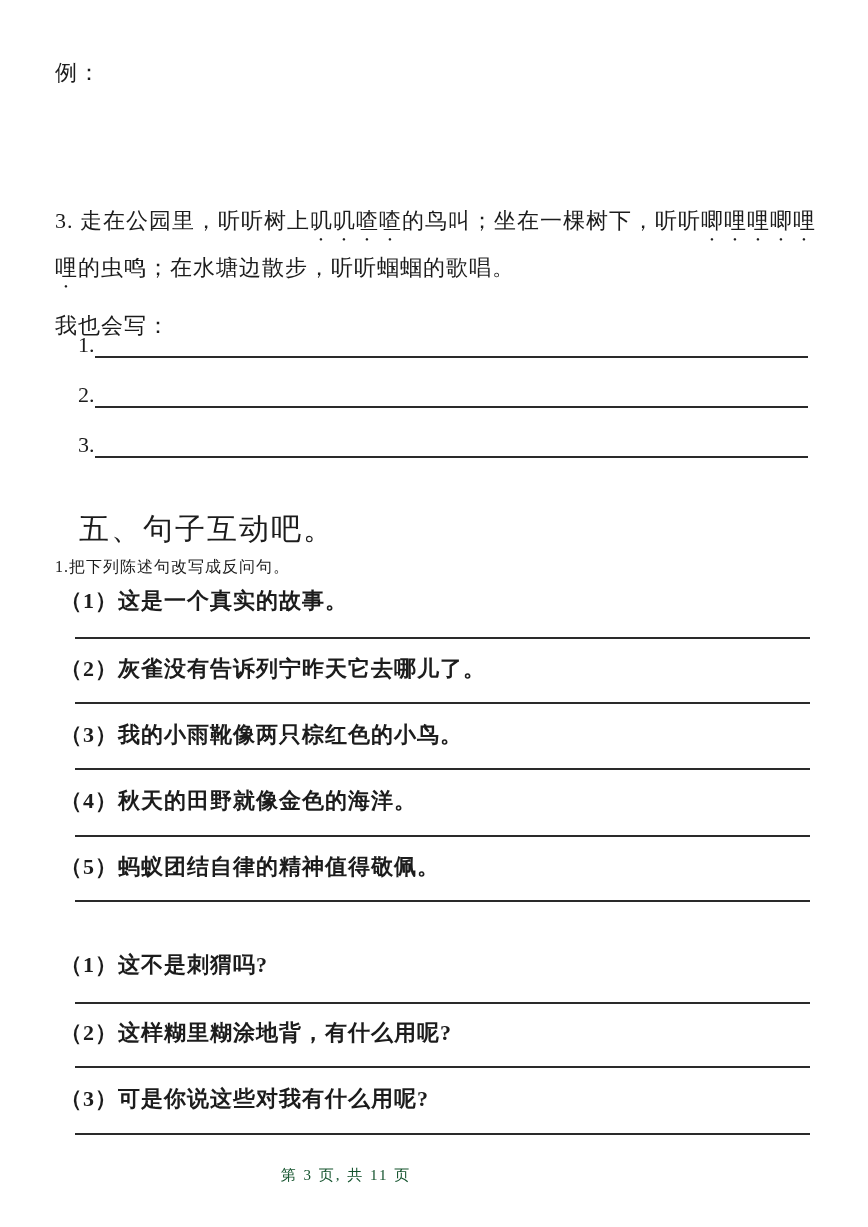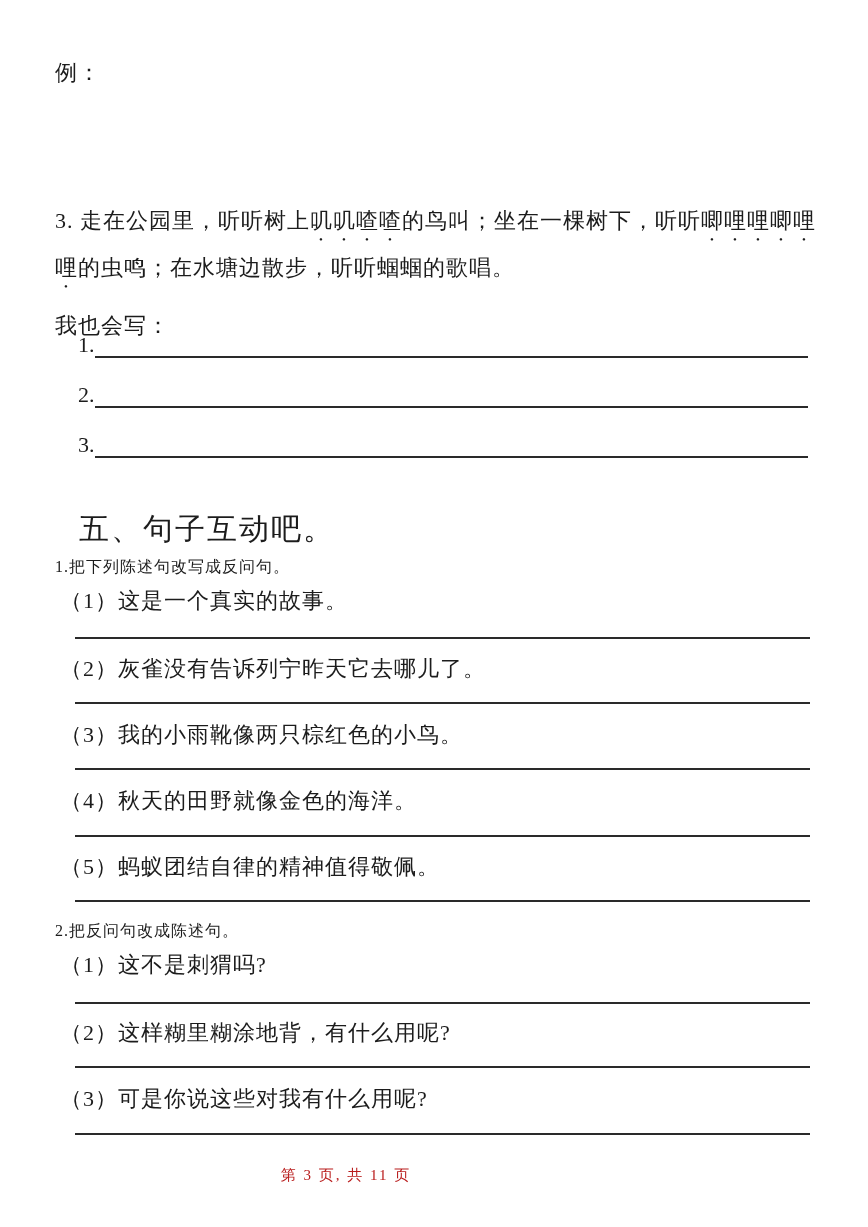--- a/index.html
+++ b/index.html
@@ -26,31 +26,31 @@
     text-emphasis:filled dot #1c1c1c;
     text-emphasis-position:under right;
   }
   .write-blank {
     left:78px; right:60px;
     display:flex; align-items:flex-end;
     height:26px;
   }
   .wb-num { font-size:22px; line-height:26px; }
   .wb-line { flex:1; border-bottom:2px solid #2a2a2a; height:24px; }
-  .q-text { left:60px; width:770px; font-size:22px; line-height:30px; letter-spacing:1px; }
+  .q-text { left:60px; width:770px; font-size:22px; line-height:30px; letter-spacing:1px;font-weight:bold; }
   .answer-line {
     left:75px; width:735px; height:0;
     border-top:2px solid #2a2a2a;
   }
   .section-title { left:55px; font-size:30px; line-height:30px; letter-spacing:2px;margin-left:24px; }
   .part-title { left:55px; font-size:16px; line-height:30px; letter-spacing:1px; }
   .footer {
     left:0; width:692px; top:1166px;
     text-align:center;
-    font-size:15px; color:#b91c1c;
+    font-size:15px; color:#14532d;
     letter-spacing:2px;
   }
 </style>
 </head>
 <body>
 
 <div class="page">
 
   <div class="abs txt label" style="top:50px">例：</div>
 
@@ -85,21 +85,20 @@
 
   <div class="abs q-text" style="top:720px">（3）我的小雨靴像两只棕红色的小鸟。</div>
   <div class="abs answer-line" style="top:768px"></div>
 
   <div class="abs q-text" style="top:786px">（4）秋天的田野就像金色的海洋。</div>
   <div class="abs answer-line" style="top:835px"></div>
 
   <div class="abs q-text" style="top:852px">（5）蚂蚁团结自律的精神值得敬佩。</div>
   <div class="abs answer-line" style="top:900px"></div>
 
-  <div class="abs part-title" style="top:916px">2.把反问句改成陈述句。</div>
 
   <div class="abs q-text" style="top:950px">（1）这不是刺猬吗?</div>
   <div class="abs answer-line" style="top:1002px"></div>
 
   <div class="abs q-text" style="top:1018px">（2）这样糊里糊涂地背，有什么用呢?</div>
   <div class="abs answer-line" style="top:1066px"></div>
 
   <div class="abs q-text" style="top:1084px">（3）可是你说这些对我有什么用呢?</div>
   <div class="abs answer-line" style="top:1133px"></div>
 

